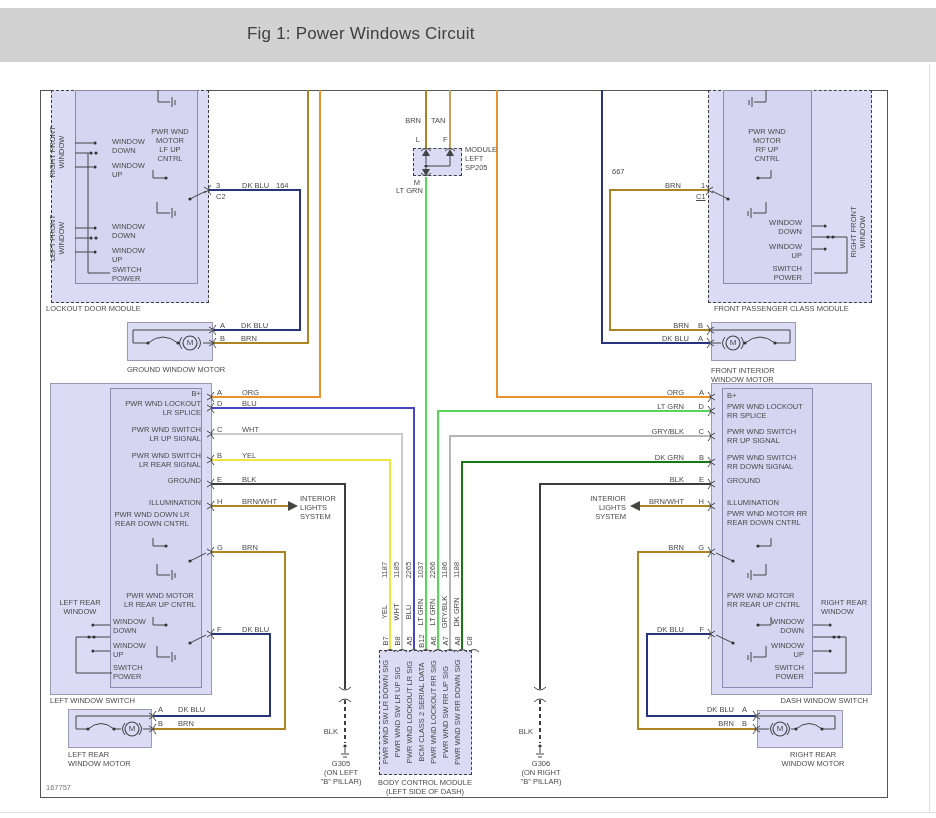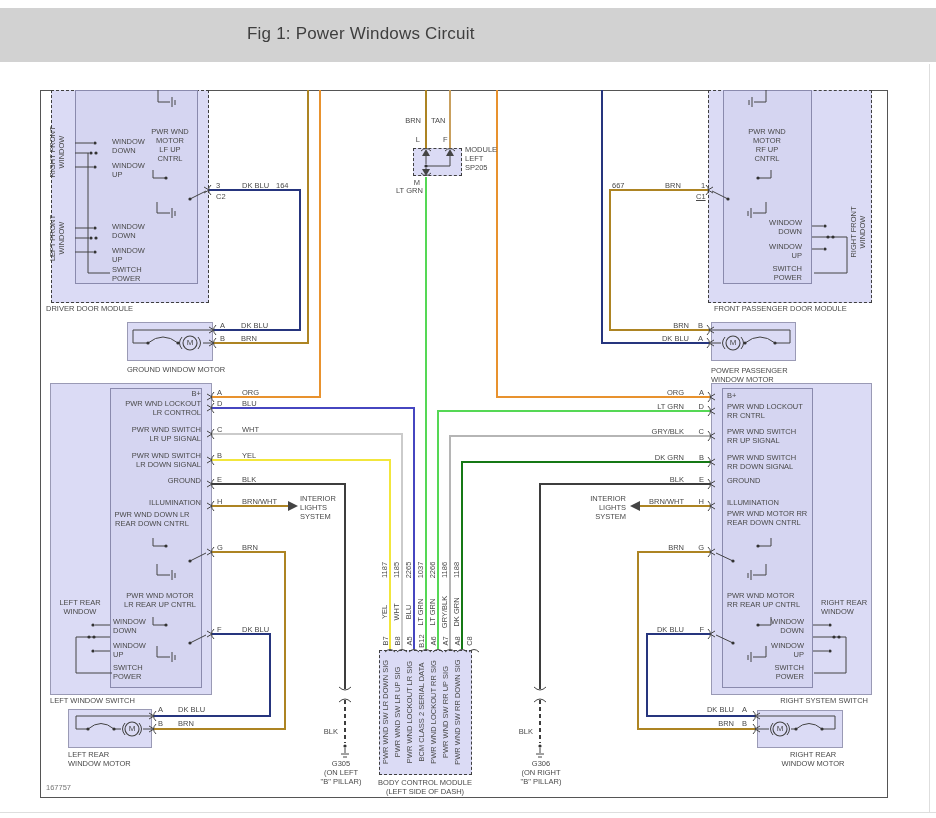--- a/index.html
+++ b/index.html
@@ -229,21 +229,21 @@
       <path d="M421,652 Q426,647 431,652" stroke="#444444" stroke-width="1" fill="none"></path>
       <path d="M433,652 Q438,647 443,652" stroke="#444444" stroke-width="1" fill="none"></path>
       <path d="M445,652 Q450,647 455,652" stroke="#444444" stroke-width="1" fill="none"></path>
       <path d="M457,652 Q462,647 467,652" stroke="#444444" stroke-width="1" fill="none"></path>
       <path d="M469,652 Q474,647 479,652" stroke="#444444" stroke-width="1" fill="none"></path>
       <path d="M421,151 Q426,146 431,151 M445,151 Q450,146 455,151 M421,173 Q426,178 431,173" stroke="#444444" stroke-width="1" fill="none"></path>
       <path d="M929.5,64 V812 M0,812.5 H936" stroke="#DEDEDE" stroke-width="1" fill="none"></path>
     </svg>
   <div id="labels">
       <div class="lbl a-l" style="left: 46px; top: 304px;">
-        <div>DRIVER DOOR MODULE</div>
+        <div>LOCKOUT DOOR MODULE</div>
       </div>
       <div class="lbl a-c rot" style="left: 57px; top: 152px;">
         <div>RIGHT FRONT</div>
         <div>WINDOW</div>
       </div>
       <div class="lbl a-c rot" style="left: 57px; top: 238px;">
         <div>LEFT FRONT</div>
         <div>WINDOW</div>
       </div>
       <div class="lbl a-l" style="left: 112px; top: 137px;">
@@ -278,21 +278,21 @@
       <div class="lbl a-l" style="left: 216px; top: 192px; ">
         <div>C2</div>
       </div>
       <div class="lbl a-l" style="left: 242px; top: 181px;">
         <div>DK BLU</div>
       </div>
       <div class="lbl a-l" style="left: 276px; top: 181px;">
         <div>164</div>
       </div>
       <div class="lbl a-l" style="left: 714px; top: 304px;">
-        <div>FRONT PASSENGER DOOR MODULE</div>
+        <div>FRONT PASSENGER CLASS MODULE</div>
       </div>
       <div class="lbl a-c rot" style="left: 858px; top: 232px;">
         <div>RIGHT FRONT</div>
         <div>WINDOW</div>
       </div>
       <div class="lbl a-c" style="left: 767px; top: 127px;">
         <div>PWR WND</div>
         <div>MOTOR</div>
         <div>RF UP</div>
         <div>CNTRL</div>
@@ -302,21 +302,21 @@
         <div>DOWN</div>
       </div>
       <div class="lbl a-r" style="left: 802px; top: 242px;">
         <div>WINDOW</div>
         <div>UP</div>
       </div>
       <div class="lbl a-r" style="left: 802px; top: 264px;">
         <div>SWITCH</div>
         <div>POWER</div>
       </div>
-      <div class="lbl a-l" style="left: 612px; top: 181px;">
+      <div class="lbl a-l" style="left: 612px; top: 167px;">
         <div>667</div>
       </div>
       <div class="lbl a-l" style="left: 665px; top: 181px;">
         <div>BRN</div>
       </div>
       <div class="lbl a-l" style="left: 701px; top: 181px;">
         <div>1</div>
       </div>
       <div class="lbl a-l" style="left: 696px; top: 192px; text-decoration: underline;">
         <div>C1</div>
@@ -333,21 +333,21 @@
       <div class="lbl a-l" style="left: 220px; top: 334px;">
         <div>B</div>
       </div>
       <div class="lbl a-l" style="left: 241px; top: 334px;">
         <div>BRN</div>
       </div>
       <div class="lbl a-c" style="left: 190px; top: 338px; font-size: 8px;">
         <div>M</div>
       </div>
       <div class="lbl a-l" style="left: 711px; top: 366px;">
-        <div>POWER PASSENGER</div>
+        <div>FRONT INTERIOR</div>
         <div>WINDOW MOTOR</div>
       </div>
       <div class="lbl a-r" style="left: 689px; top: 321px;">
         <div>BRN</div>
       </div>
       <div class="lbl a-l" style="left: 698px; top: 321px;">
         <div>B</div>
       </div>
       <div class="lbl a-r" style="left: 689px; top: 334px;">
         <div>DK BLU</div>
@@ -388,41 +388,41 @@
         <div>B+</div>
       </div>
       <div class="lbl a-l" style="left: 217px; top: 388px;">
         <div>A</div>
       </div>
       <div class="lbl a-l" style="left: 242px; top: 388px;">
         <div>ORG</div>
       </div>
       <div class="lbl a-r" style="left: 201px; top: 399px;">
         <div>PWR WND LOCKOUT</div>
-        <div>LR CONTROL</div>
+        <div>LR SPLICE</div>
       </div>
       <div class="lbl a-l" style="left: 217px; top: 399px;">
         <div>D</div>
       </div>
       <div class="lbl a-l" style="left: 242px; top: 399px;">
         <div>BLU</div>
       </div>
       <div class="lbl a-r" style="left: 201px; top: 425px;">
         <div>PWR WND SWITCH</div>
         <div>LR UP SIGNAL</div>
       </div>
       <div class="lbl a-l" style="left: 217px; top: 425px;">
         <div>C</div>
       </div>
       <div class="lbl a-l" style="left: 242px; top: 425px;">
         <div>WHT</div>
       </div>
       <div class="lbl a-r" style="left: 201px; top: 451px;">
         <div>PWR WND SWITCH</div>
-        <div>LR DOWN SIGNAL</div>
+        <div>LR REAR SIGNAL</div>
       </div>
       <div class="lbl a-l" style="left: 217px; top: 451px;">
         <div>B</div>
       </div>
       <div class="lbl a-l" style="left: 242px; top: 451px;">
         <div>YEL</div>
       </div>
       <div class="lbl a-r" style="left: 201px; top: 476px;">
         <div>GROUND</div>
       </div>
@@ -476,34 +476,34 @@
       </div>
       <div class="lbl a-l" style="left: 242px; top: 625px;">
         <div>DK BLU</div>
       </div>
       <div class="lbl a-l" style="left: 300px; top: 494px;">
         <div>INTERIOR</div>
         <div>LIGHTS</div>
         <div>SYSTEM</div>
       </div>
       <div class="lbl a-r" style="left: 868px; top: 696px;">
-        <div>RIGHT SYSTEM SWITCH</div>
+        <div>DASH WINDOW SWITCH</div>
       </div>
       <div class="lbl a-l" style="left: 727px; top: 391px;">
         <div>B+</div>
       </div>
       <div class="lbl a-r" style="left: 704px; top: 388px;">
         <div>A</div>
       </div>
       <div class="lbl a-r" style="left: 684px; top: 388px;">
         <div>ORG</div>
       </div>
       <div class="lbl a-l" style="left: 727px; top: 402px;">
         <div>PWR WND LOCKOUT</div>
-        <div>RR CNTRL</div>
+        <div>RR SPLICE</div>
       </div>
       <div class="lbl a-r" style="left: 704px; top: 402px;">
         <div>D</div>
       </div>
       <div class="lbl a-r" style="left: 684px; top: 402px;">
         <div>LT GRN</div>
       </div>
       <div class="lbl a-l" style="left: 727px; top: 427px;">
         <div>PWR WND SWITCH</div>
         <div>RR UP SIGNAL</div>

